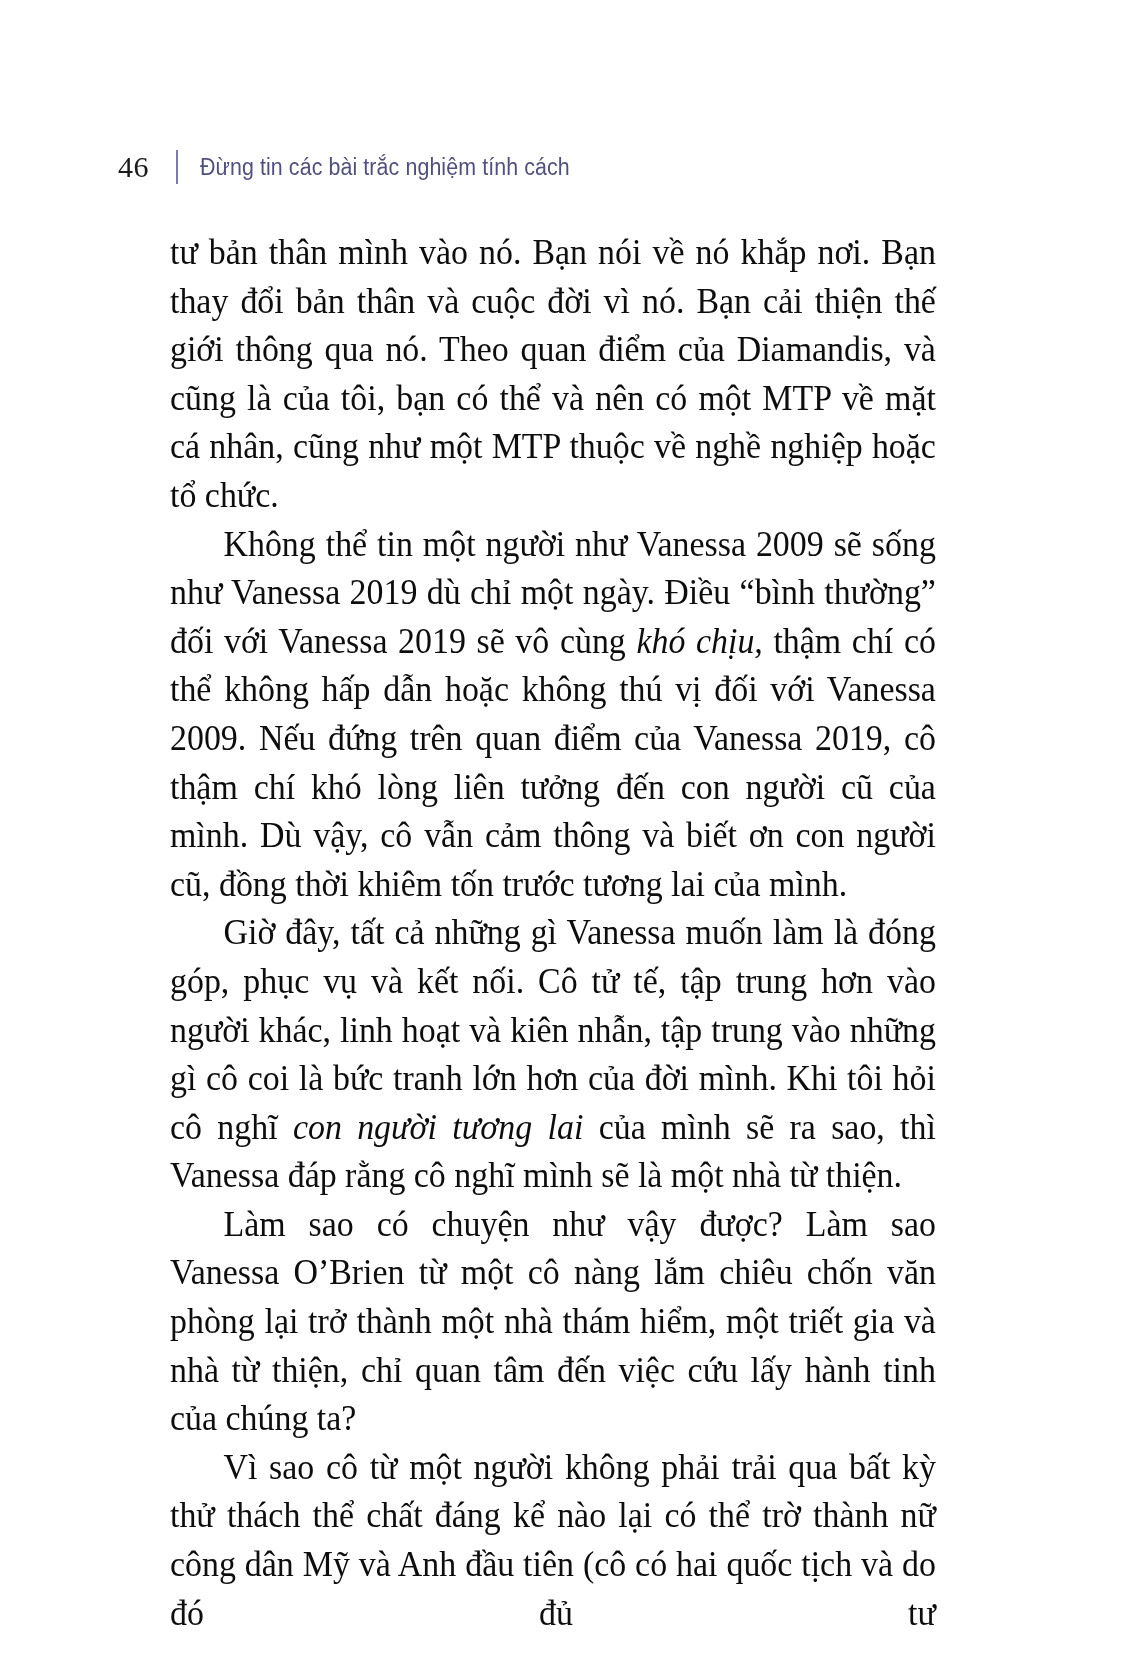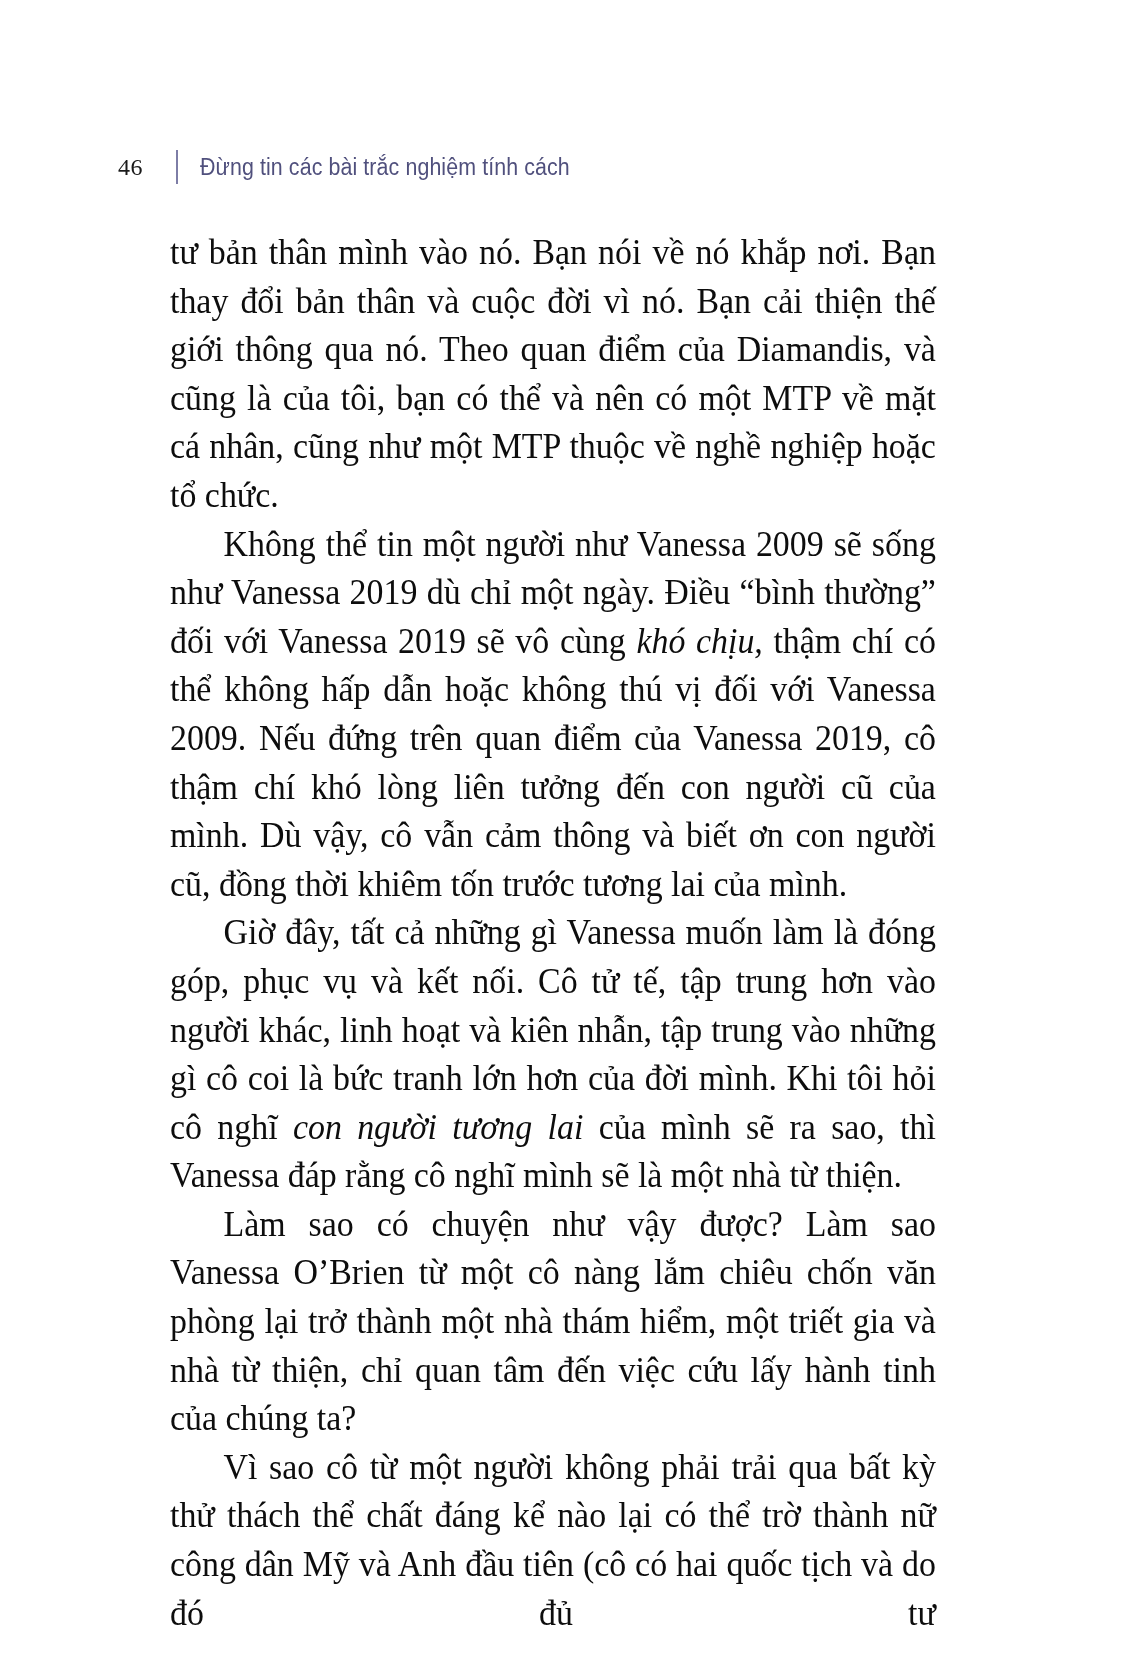--- a/index.html
+++ b/index.html
@@ -22,21 +22,21 @@
     position: absolute;
     left: 118px;
     top: 146px;
     display: flex;
     align-items: center;
     height: 42px;
   }
 
   .folio {
     font-family: "Liberation Serif", "DejaVu Serif", serif;
-    font-size: 24px;
+    font-size: 30px;
     line-height: 1;
     color: #1a1a1a;
     letter-spacing: 0.5px;
     width: 46px;
     text-align: left;
   }
 
   .head-rule {
     width: 2px;
     height: 34px;

